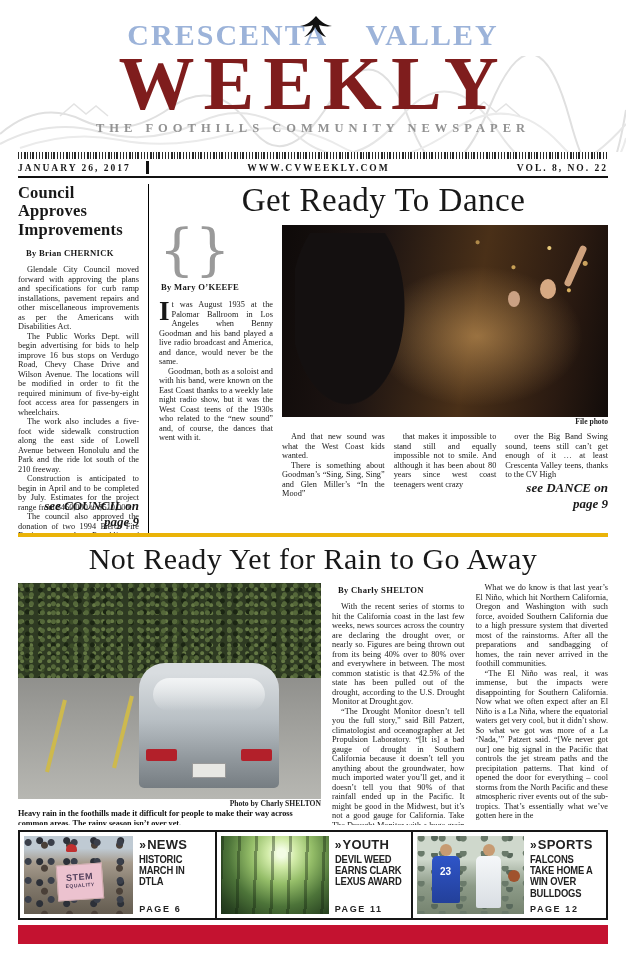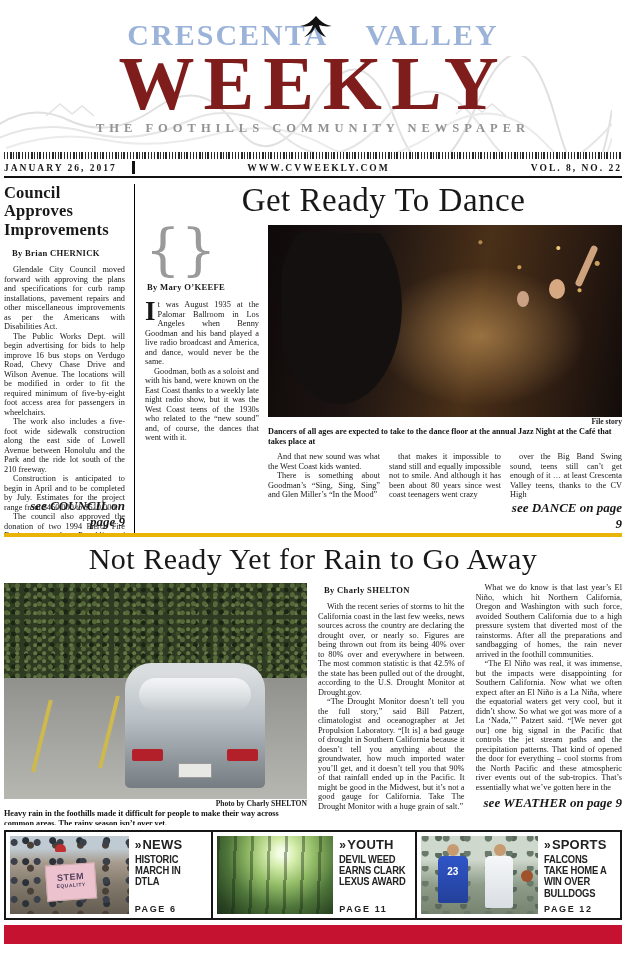--- a/index.html
+++ b/index.html
@@ -1,20 +1,20 @@
 <!DOCTYPE html>
 <html style="--accent-red: #c41230; --masthead-blue: #9cb3d9; --tagline-gray: #929292;"><head>
 <meta charset="utf-8">
 <style>
   * { margin:0; padding:0; box-sizing:border-box; }
   html,body { background:#f4f4f4; }
   .page {
     width:626px; height:971px; margin:0 auto; background:#fff;
     font-family:"Liberation Serif", serif; color:#181818;
-    padding:0 4px; position:relative; overflow:hidden;
+    padding:0 18px; position:relative; overflow:hidden;
   }
 
   
   .masthead { position:relative; height:150px; text-align:center; }
   .mountains { position:absolute; left:-18px; bottom:-2px; width:626px; height:96px; }
   .mast-inner { position:relative; z-index:1; }
   .mast-blue { padding-top:20px; font-size:30px; font-weight:bold; letter-spacing:2px; word-spacing:30px; color:var(--masthead-blue,#9cb3d9); line-height:1; }
   .bird { position:absolute; top:15px; left:50%; margin-left:-14px; z-index:2; }
   .mast-weekly { font-size:76px; font-weight:bold; letter-spacing:9px; line-height:.88; margin-top:0; color:#7f1d1d; }
   .mast-tagline { font-size:12.5px; font-weight:bold; letter-spacing:5px; color:var(--tagline-gray,#929292); margin-top:4px; }
@@ -210,22 +210,21 @@
             <p class="lead"><span class="dropcap">I</span><span>t was August 1935 at the Palomar Ballroom in Los Angeles when Benny Goodman and his band played a live radio broadcast and America, and dance, would never be the same.</span></p>
             <span><p>Goodman, both as a soloist and with his band, were known on the East Coast thanks to a weekly late night radio show, but it was the West Coast teens of the 1930s who related to the “new sound” and, of course, the dances that went with it.</p></span>
           </div>
         </div>
         <div class="dance-right">
           <div class="photo-frame photo-dance">
             <div class="hair-blob"></div>
             <div class="dancer-face"></div>
             <div class="dancer-arm"></div>
           </div>
-          <div class="credit">File story</div>
-          <div class="caption">Dancers of all ages are expected to take to the dance floor at the annual Jazz Night at the Café that takes place at</div>
+          <div class="credit">File photo</div>
           <div class="dance-cols">
             <div class="body-text">
                 <p>And that new sound was what the West Coast kids wanted.</p>
                 <p>There is something about Goodman’s “Sing, Sing, Sing” and Glen Miller’s “In the Mood”</p>
               </div>
             <div class="body-text">
                 <p>that makes it impossible to stand still and equally impossible not to smile. And although it has been about 80 years since west coast teenagers went crazy</p>
               </div>
             <div class="body-text">
               <span><p>over the Big Band Swing sound, teens still can’t get enough of it … at least Crescenta Valley teens, thanks to the CV High</p></span>

